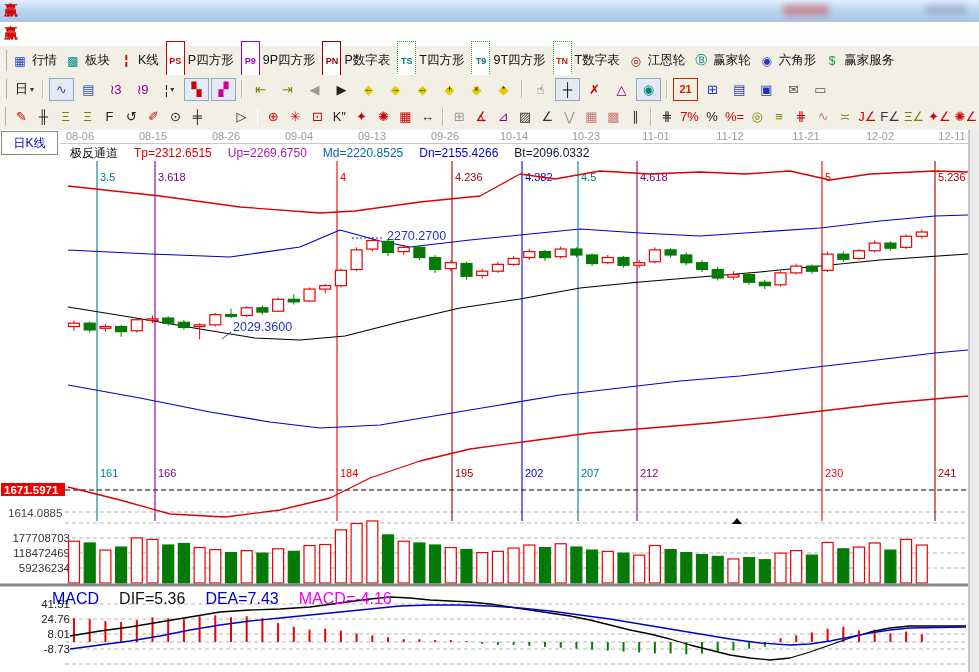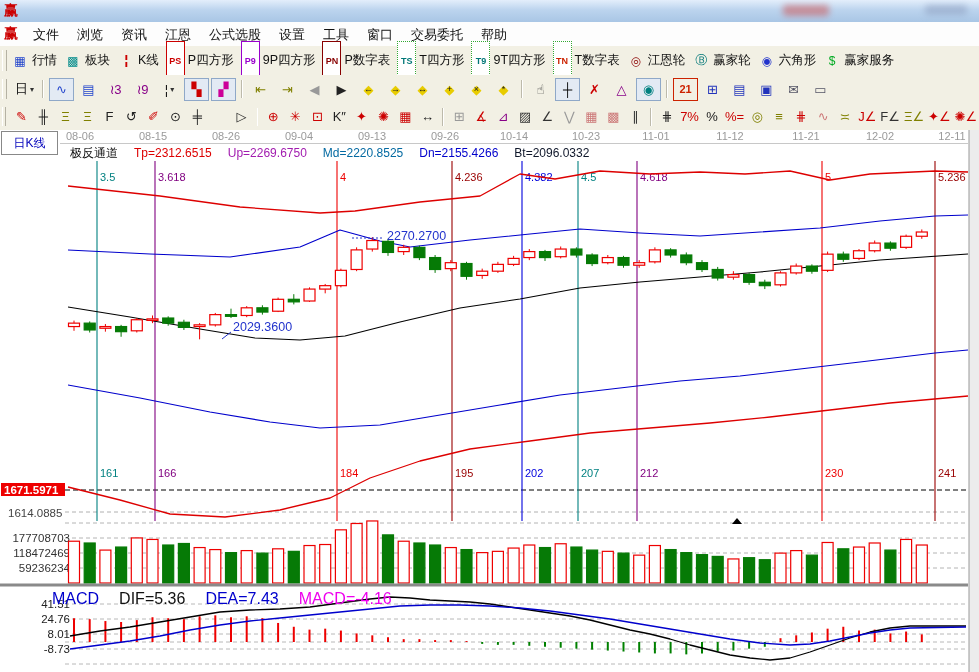--- a/index.html
+++ b/index.html
@@ -48,32 +48,20 @@
 <div class="app">
 
   <div class="titlebar">
     <span class="logo">赢</span>
     <div class="smudge" style="left:783px;top:5px;width:46px;height:11px;background:#cc5555;opacity:.55;"></div>
     <div class="smudge" style="left:925px;top:5px;width:42px;height:10px;background:#8899bb;opacity:.5;"></div>
   </div>
 
   <div class="menubar">
     <span class="logo">赢</span>
-    <span id="menu-items" style="display:flex;">
-        <span class="mi">文件</span>
-        <span class="mi">浏览</span>
-        <span class="mi">资讯</span>
-        <span class="mi">江恩</span>
-        <span class="mi">公式选股</span>
-        <span class="mi">设置</span>
-        <span class="mi">工具</span>
-        <span class="mi">窗口</span>
-        <span class="mi">交易委托</span>
-        <span class="mi">帮助</span>
-      </span>
   </div>
 
   <div class="tbar" id="toolbar1" style="top:46px;height:29px;">
       <div class="grip"></div>
       <span class="t1item">
         <span class="ic" style="color: rgb(34, 68, 204);">▦</span>
         <span class="lb">行情</span>
       </span>
       <span class="t1item">
         <span class="ic" style="color: rgb(0, 139, 139);">▩</span>

